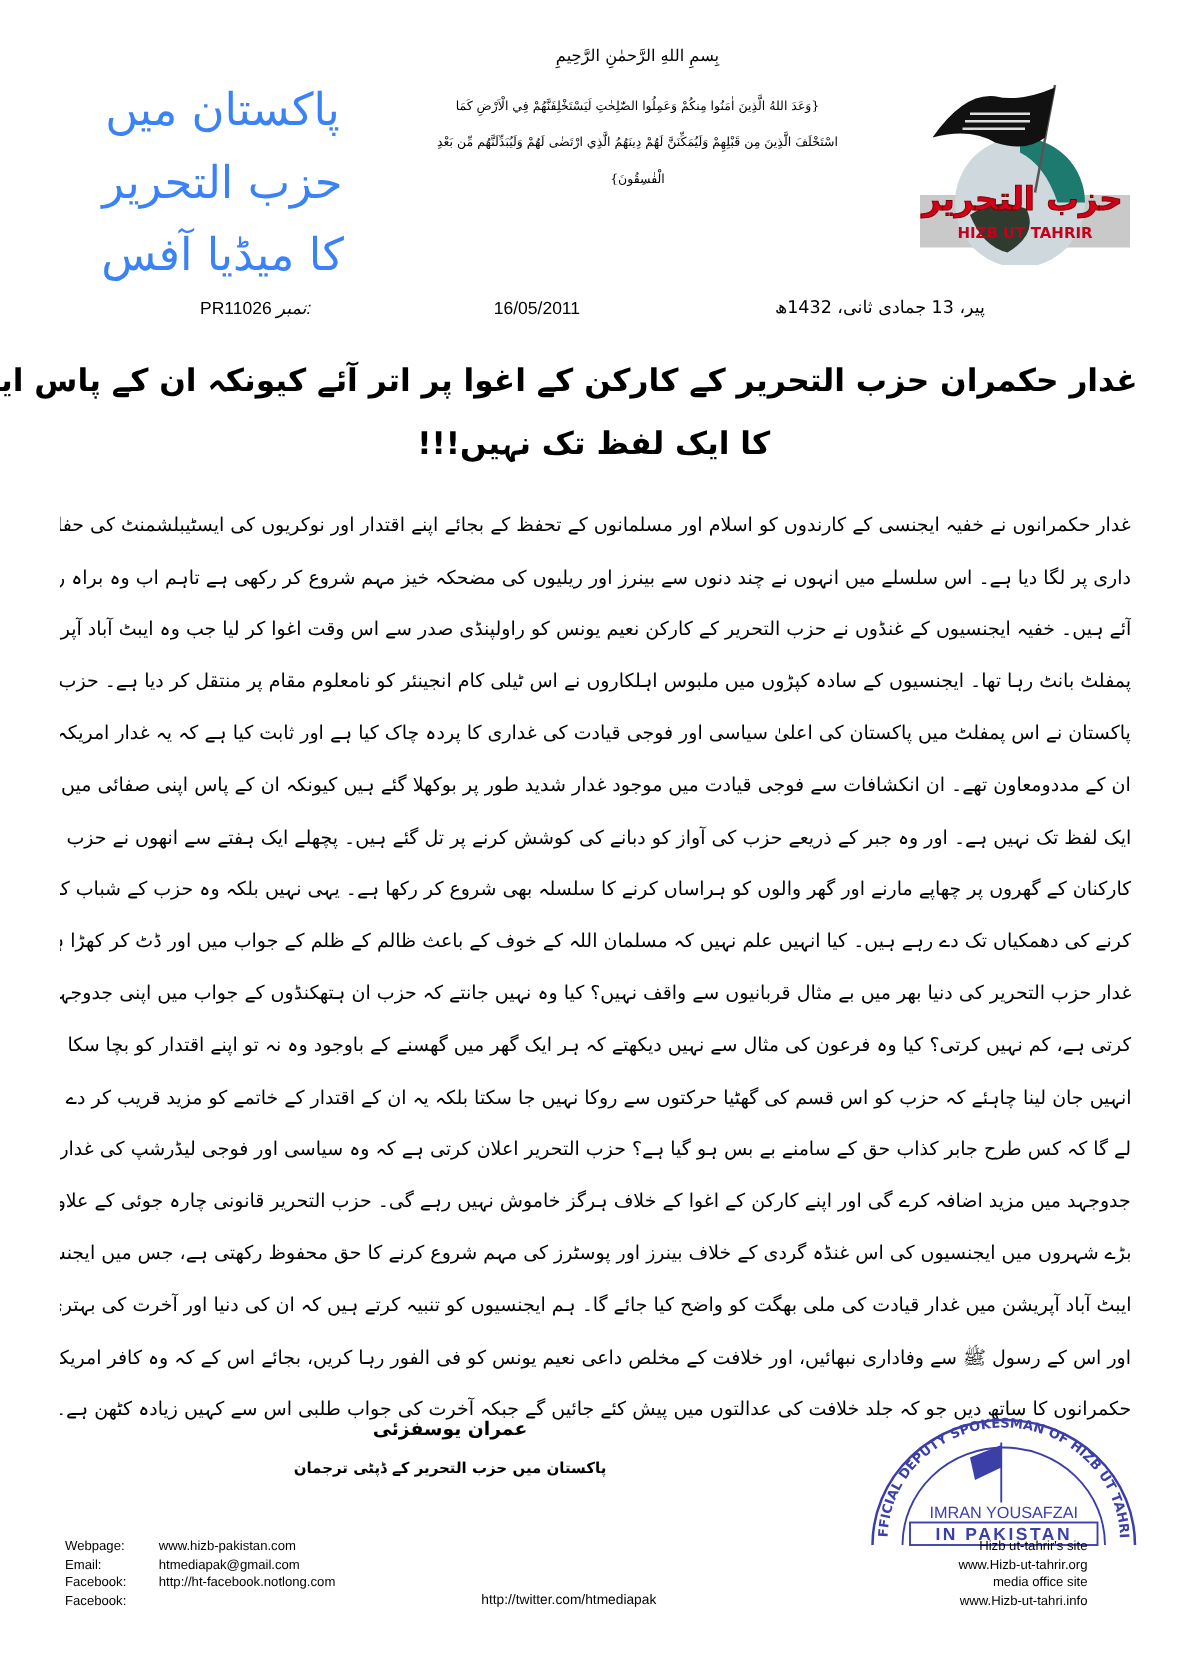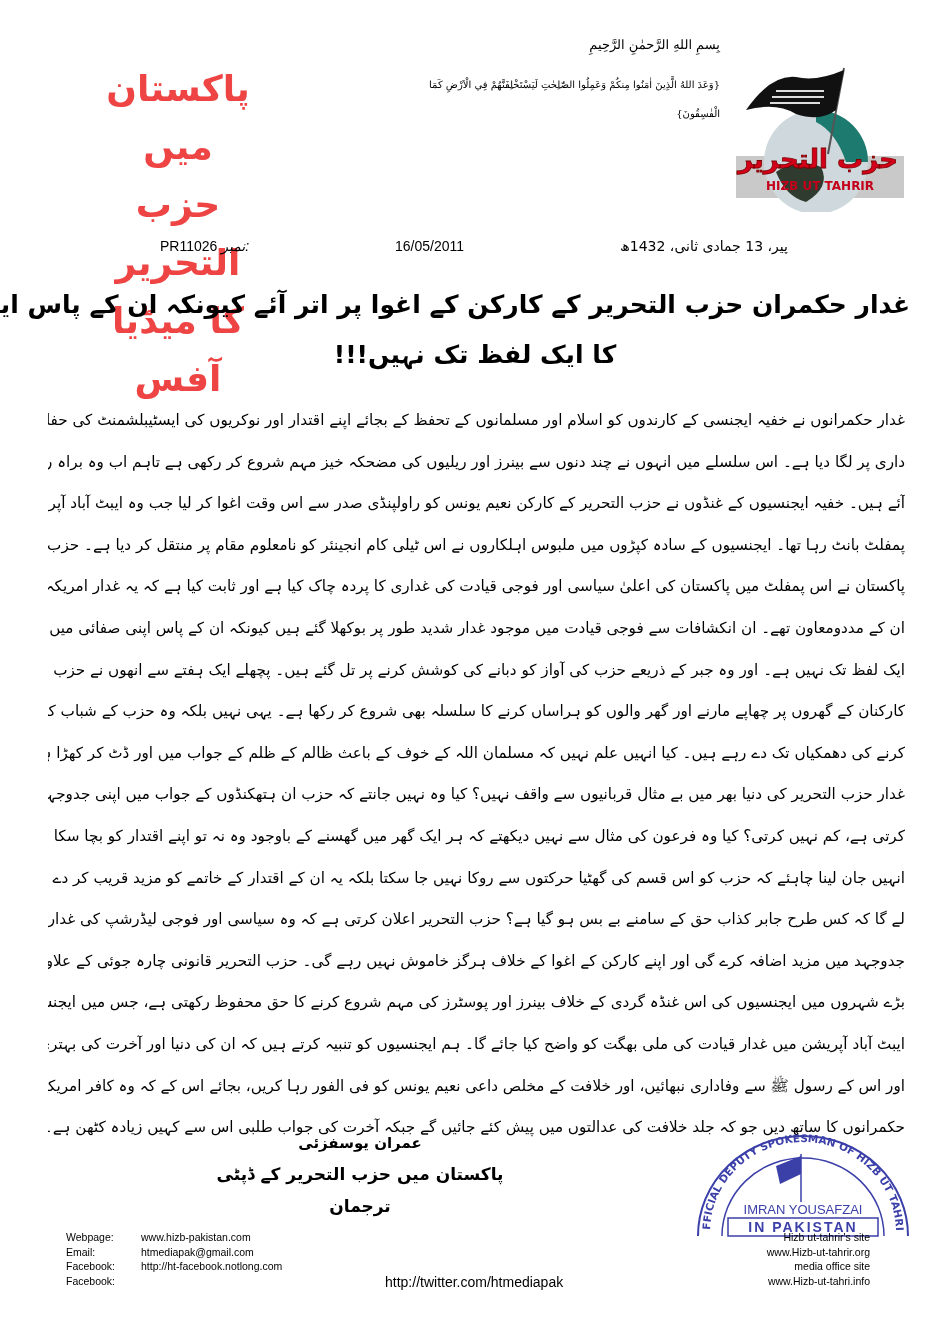--- a/index.html
+++ b/index.html
@@ -1,24 +1,24 @@
 <!DOCTYPE html>
 <html><head>
 <meta charset="utf-8">
 <style>
   html, body { margin:0; padding:0; background:#ffffff; }
   body { width:945px; height:1344px; position:relative; overflow:hidden; font-family:"DejaVu Sans", sans-serif; color:#000; }
   .abs { position:absolute; }
 
   
-  #left-title { left:68px; top:60px; width:220px; text-align:center; direction:rtl; color:#ef4444; font-weight:bold; }
+  #left-title { left:68px; top:60px; width:220px; text-align:center; direction:rtl; color:#3b82f6; font-weight:normal; }
   #left-title div { font-size:36px; line-height:58px; font-family:"DejaVu Sans", sans-serif; }
 
   
-  #verse-block { left:300px; top:30px; width:420px; direction:rtl; text-align:right; font-family:"DejaVu Serif", serif; }
+  #verse-block { left:300px; top:30px; width:420px; direction:rtl; text-align:center; font-family:"DejaVu Serif", serif; }
   #bismillah { font-size:13px; margin-top:7px; margin-bottom:18px; }
   .verse-line { font-size:10px; line-height:29px; white-space:nowrap; }
 
   
   #logo { left:736px; top:62px; width:172px; height:150px; }
 
   
   #meta-number { left:160px; top:238px; font-size:14px; font-family:"Liberation Sans", sans-serif; direction:ltr; }
   #meta-number .lbl { direction:rtl; font-style:italic; }
   #meta-date { left:395px; top:238px; font-size:14px; font-family:"Liberation Sans", sans-serif;text-align:right; }
@@ -28,44 +28,45 @@
   #headline { left:40px; top:280px; width:870px; direction:rtl; text-align:center; font-weight:bold; font-family:"DejaVu Sans", sans-serif; }
   #headline div { font-size:25px; line-height:50px; white-space:nowrap; }
 
   
   #body-text { left:48px; top:400px; width:857px; direction:rtl; text-align:justify; font-family:"DejaVu Sans", sans-serif; }
   .body-line { font-size:15.2px; line-height:41.6px; white-space:nowrap; overflow:hidden; text-align:right; }
 
   
   #signature { left:210px; top:1128px; width:300px; direction:rtl; text-align:center; }
   #sig-name { font-size:15px; line-height:30px; font-weight:bold; }
-  #sig-title { font-size:17px; line-height:32px; font-weight:bold; }
+  #sig-title { font-size:12px; line-height:32px; font-weight:bold; }
 
   
   #stamp { left:688px; top:1132px; width:230px; height:110px; }
 
   
-  #footer-left { left:66px; top:1230px; font-family:"Liberation Sans", sans-serif; font-size:10.5px; line-height:14.5px; }
+  #footer-left { left:52px; top:1230px; font-family:"Liberation Sans", sans-serif; font-size:10.5px; line-height:14.5px; }
   #footer-left .row { display:flex; }
   #footer-left .k { width:75px; }
-  #footer-twitter { left:385px; top:1274px; font-family:"Liberation Sans", sans-serif; font-size:14px; }
+  #footer-twitter { left:385px; top:1274px; font-family:"Liberation Sans", sans-serif; font-size:11px; }
   #footer-right { left:670px; top:1230px; width:200px; text-align:right; font-family:"Liberation Sans", sans-serif; font-size:10.5px; line-height:14.5px; }
 </style>
 </head>
 <body>
 
 <div id="left-title" class="abs">
   <div>پاکستان میں</div>
   <div>حزب التحریر</div>
   <div>کا میڈیا آفس</div>
 </div>
 
 <div id="verse-block" class="abs">
   <div id="bismillah">بِسمِ اللهِ الرَّحمٰنِ الرَّحِيمِ</div>
   <div class="verse-line">{وَعَدَ اللهُ الَّذِينَ اٰمَنُوا مِنكُمْ وَعَمِلُوا الصّٰلِحٰتِ لَيَسْتَخْلِفَنَّهُمْ فِي الْاَرْضِ كَمَا</div>
+  <div class="verse-line">اسْتَخْلَفَ الَّذِينَ مِن قَبْلِهِمْ وَلَيُمَكِّنَنَّ لَهُمْ دِينَهُمُ الَّذِي ارْتَضٰى لَهُمْ وَلَيُبَدِّلَنَّهُم مِّن بَعْدِ</div>
   <div class="verse-line">الْفٰسِقُونَ}</div>
 </div>
 
 <div id="logo" class="abs">
   <svg width="172" height="150" viewBox="0 0 172 150">
     <rect x="0" y="94" width="168" height="42" fill="#c9c9c9"></rect>
     <circle cx="80" cy="100" r="52" fill="#cfd8dc"></circle>
     <path d="M80 48 A52 52 0 0 1 132 100 L110 100 Q100 70 80 60 Z" fill="#1d7a6e"></path>
     <path d="M40 110 Q60 95 85 105 Q95 125 70 140 Q50 135 40 110Z" fill="#2f3b2f"></path>
     <line x1="108" y1="6" x2="92" y2="92" stroke="#555" stroke-width="2"></line>

